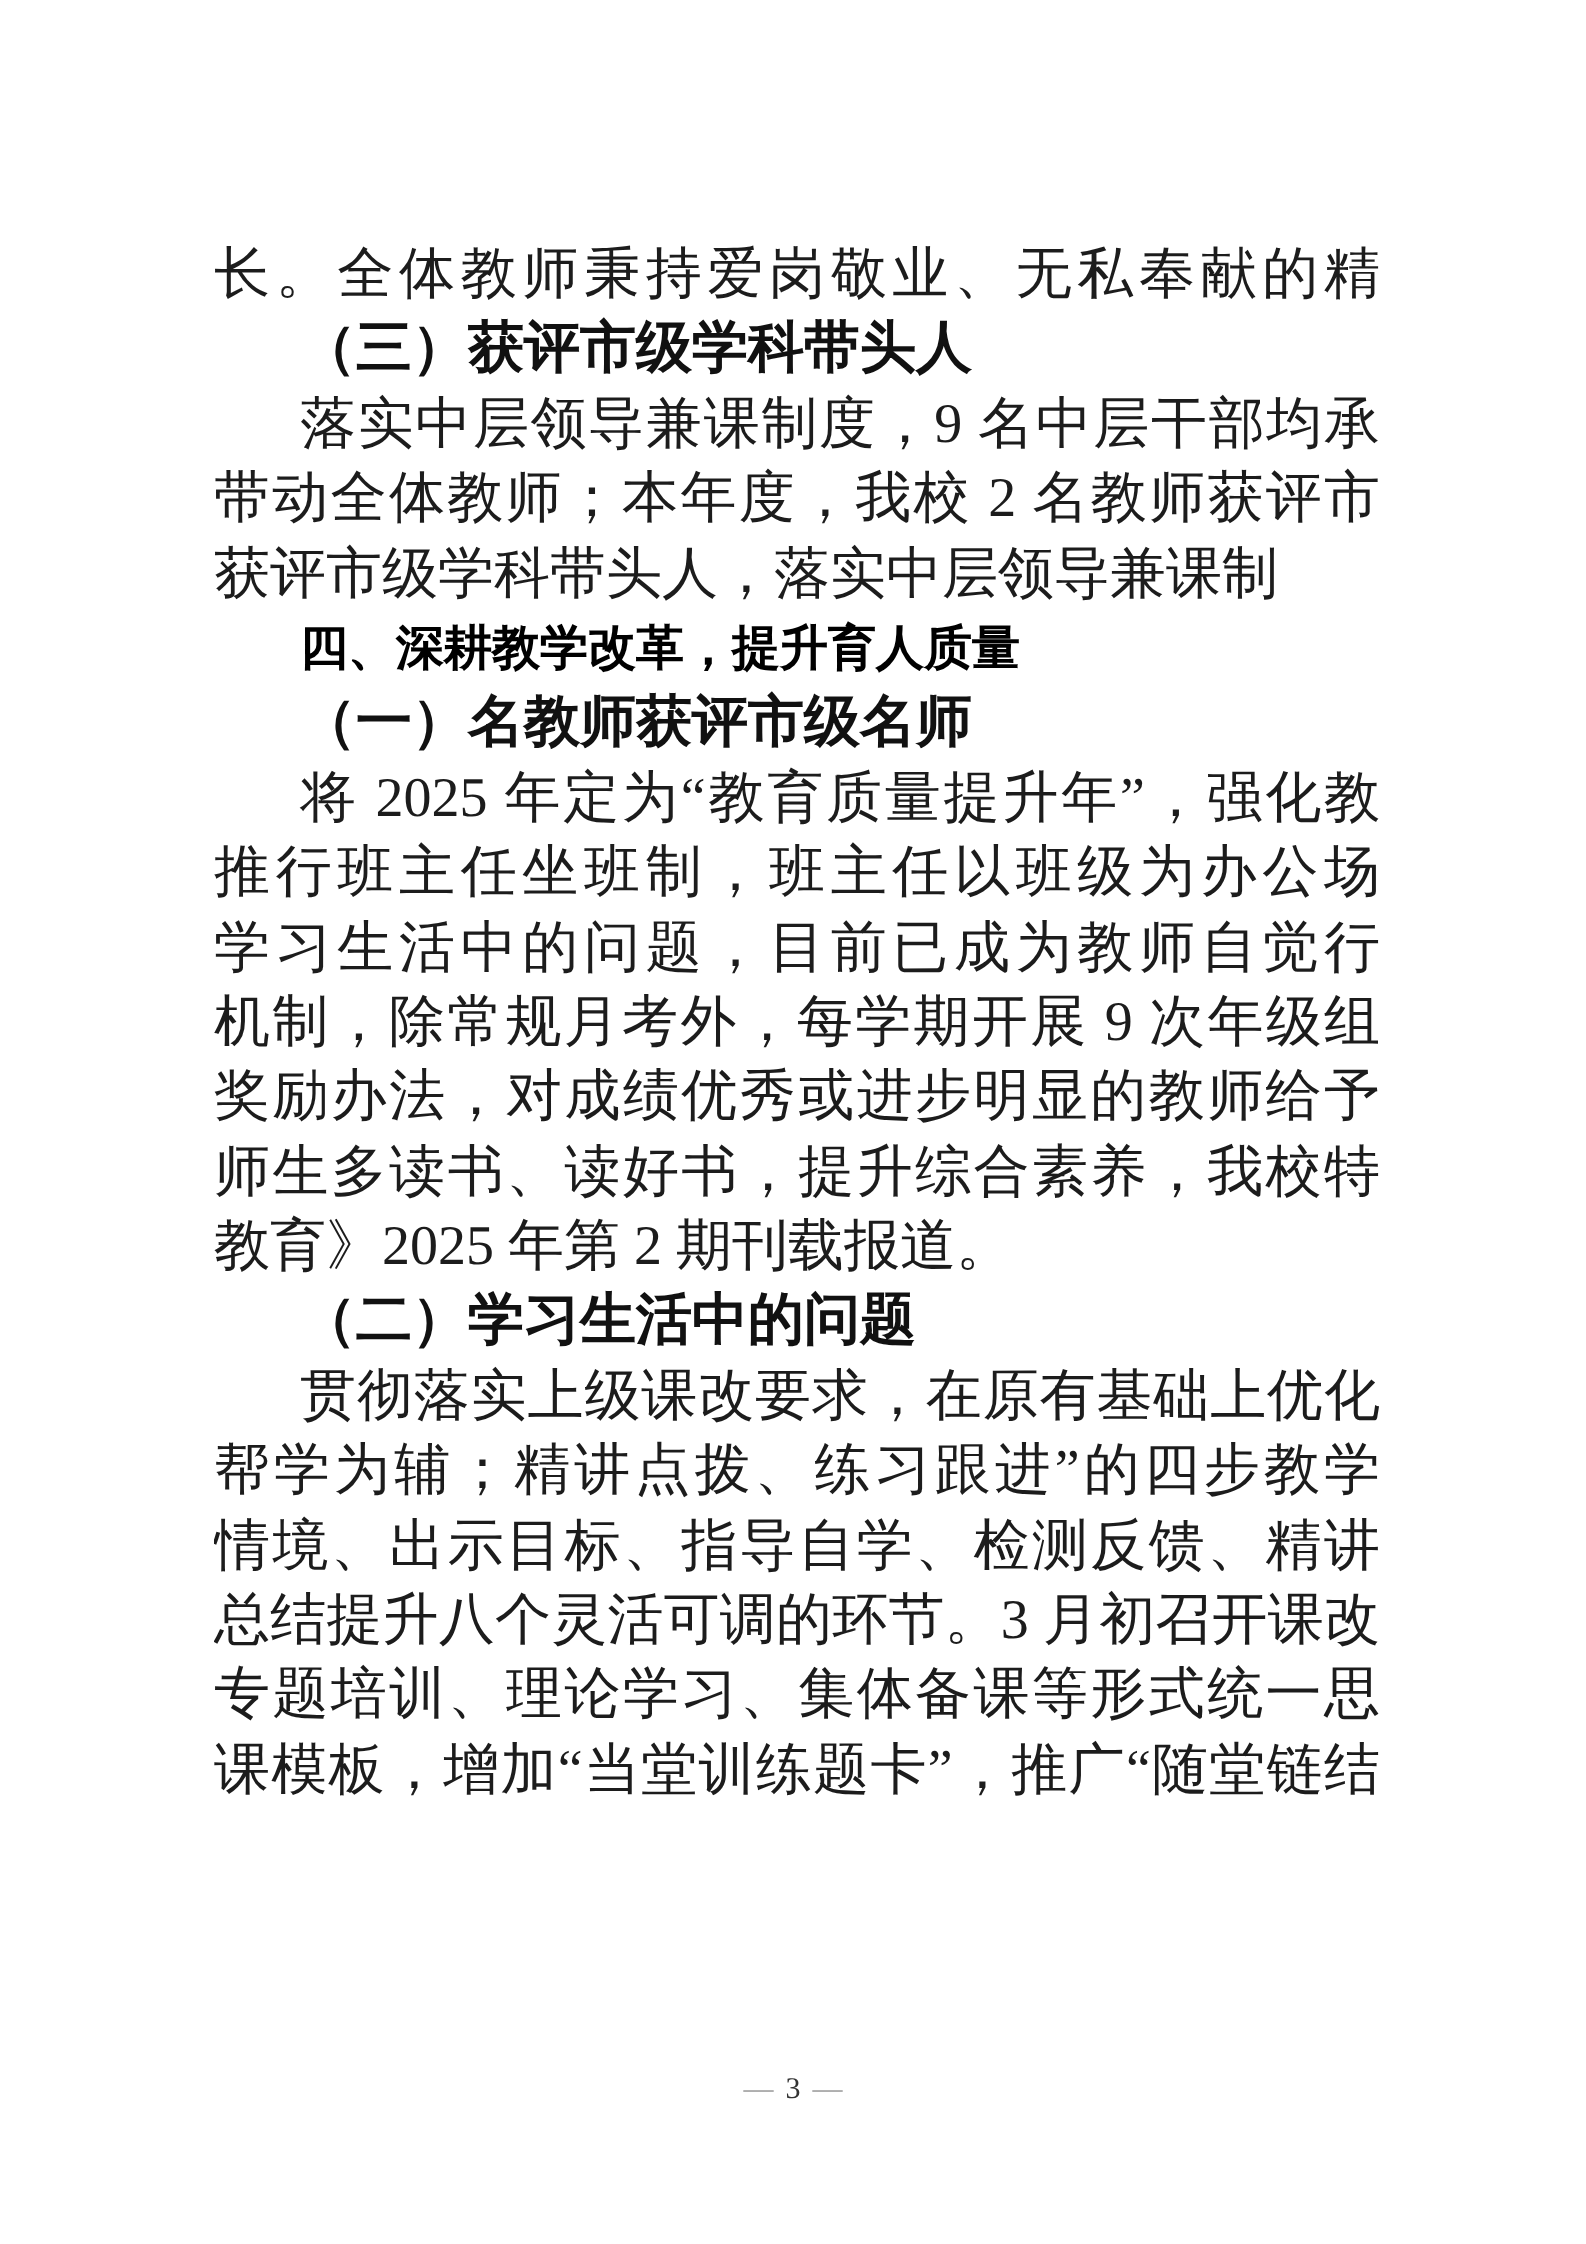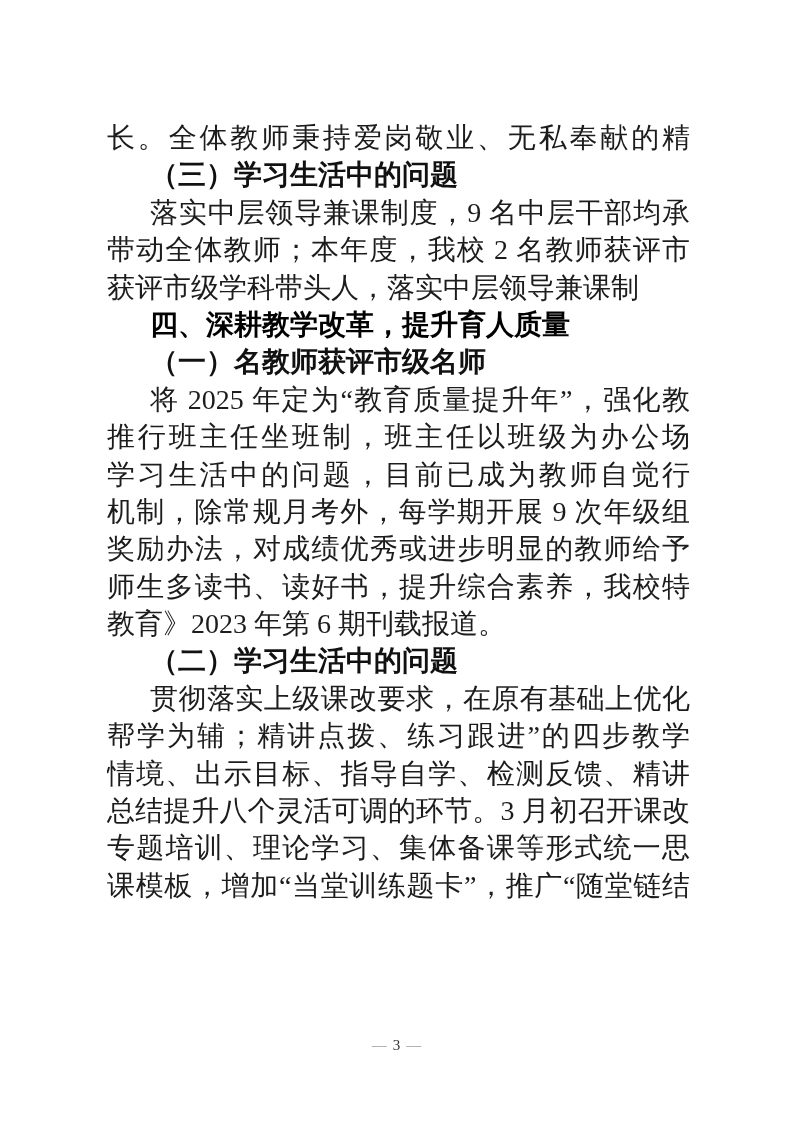--- a/index.html
+++ b/index.html
@@ -39,21 +39,21 @@
     text-align-last: justify;
     text-justify: inter-character;
   }
   .heading-kai .line {
     font-weight: bold;
     color: #111111;
   }
   .heading-hei .line {
     font-weight: bold;
     font-family: "Liberation Sans", "DejaVu Sans", sans-serif;
-    font-size: 28px;
+    font-size: 24px;
     color: #000000;
   }
   .footer {
     position: absolute;
     left: 0;
     top: 1034px;
     width: 100%;
     text-align: center;
     font-size: 15px;
     line-height: 22px;
@@ -70,41 +70,41 @@
 </style>
 </head>
 <body>
 
 <div class="page">
   <main class="content">
       <div class="para body">
         <div class="line fill">长。全体教师秉持爱岗敬业、无私奉献的精神，为学校发展注</div>
       </div>
       <div class="para heading-kai">
-        <div class="line indent">（三）学习生活中的问题</div>
+        <div class="line indent">（三）获评市级学科带头人</div>
       </div>
       <div class="para body">
         <div class="line indent fill">落实中层领导兼课制度，9 名中层干部均承担主科教学任</div>
         <div class="line fill">带动全体教师；本年度，我校 2 名教师获评市级名师，3 名教师</div>
         <div class="line">获评市级学科带头人，落实中层领导兼课制度。</div>
       </div>
       <div class="para heading-hei">
         <div class="line indent">四、深耕教学改革，提升育人质量</div>
       </div>
       <div class="para heading-kai">
         <div class="line indent">（一）名教师获评市级名师</div>
       </div>
       <div class="para body">
         <div class="line indent fill">将 2025 年定为“教育质量提升年”，强化教学全流程管理。</div>
         <div class="line fill">推行班主任坐班制，班主任以班级为办公场所，随堂链结卡</div>
         <div class="line fill">学习生活中的问题，目前已成为教师自觉行动；完善检测评价</div>
         <div class="line fill">机制，除常规月考外，每学期开展 9 次年级组抽测，修订教学</div>
         <div class="line fill">奖励办法，对成绩优秀或进步明显的教师给予物质与精神双重</div>
         <div class="line fill">师生多读书、读好书，提升综合素养，我校特色办学经验被《xx</div>
-        <div class="line">教育》2023 年第 6 期刊载报道。</div>
+        <div class="line">教育》2025 年第 2 期刊载报道。</div>
       </div>
       <div class="para heading-kai">
         <div class="line indent">（二）学习生活中的问题</div>
       </div>
       <div class="para body">
         <div class="line indent fill">贯彻落实上级课改要求，在原有基础上优化形成“自学为主、</div>
         <div class="line fill">帮学为辅；精讲点拨、练习跟进”的四步教学法，并细化为创设</div>
         <div class="line fill">情境、出示目标、指导自学、检测反馈、精讲点拨、强化训练、</div>
         <div class="line fill">总结提升八个灵活可调的环节。3 月初召开课改启动大会，通过</div>
         <div class="line fill">专题培训、理论学习、集体备课等形式统一思想；完善电子备</div>

